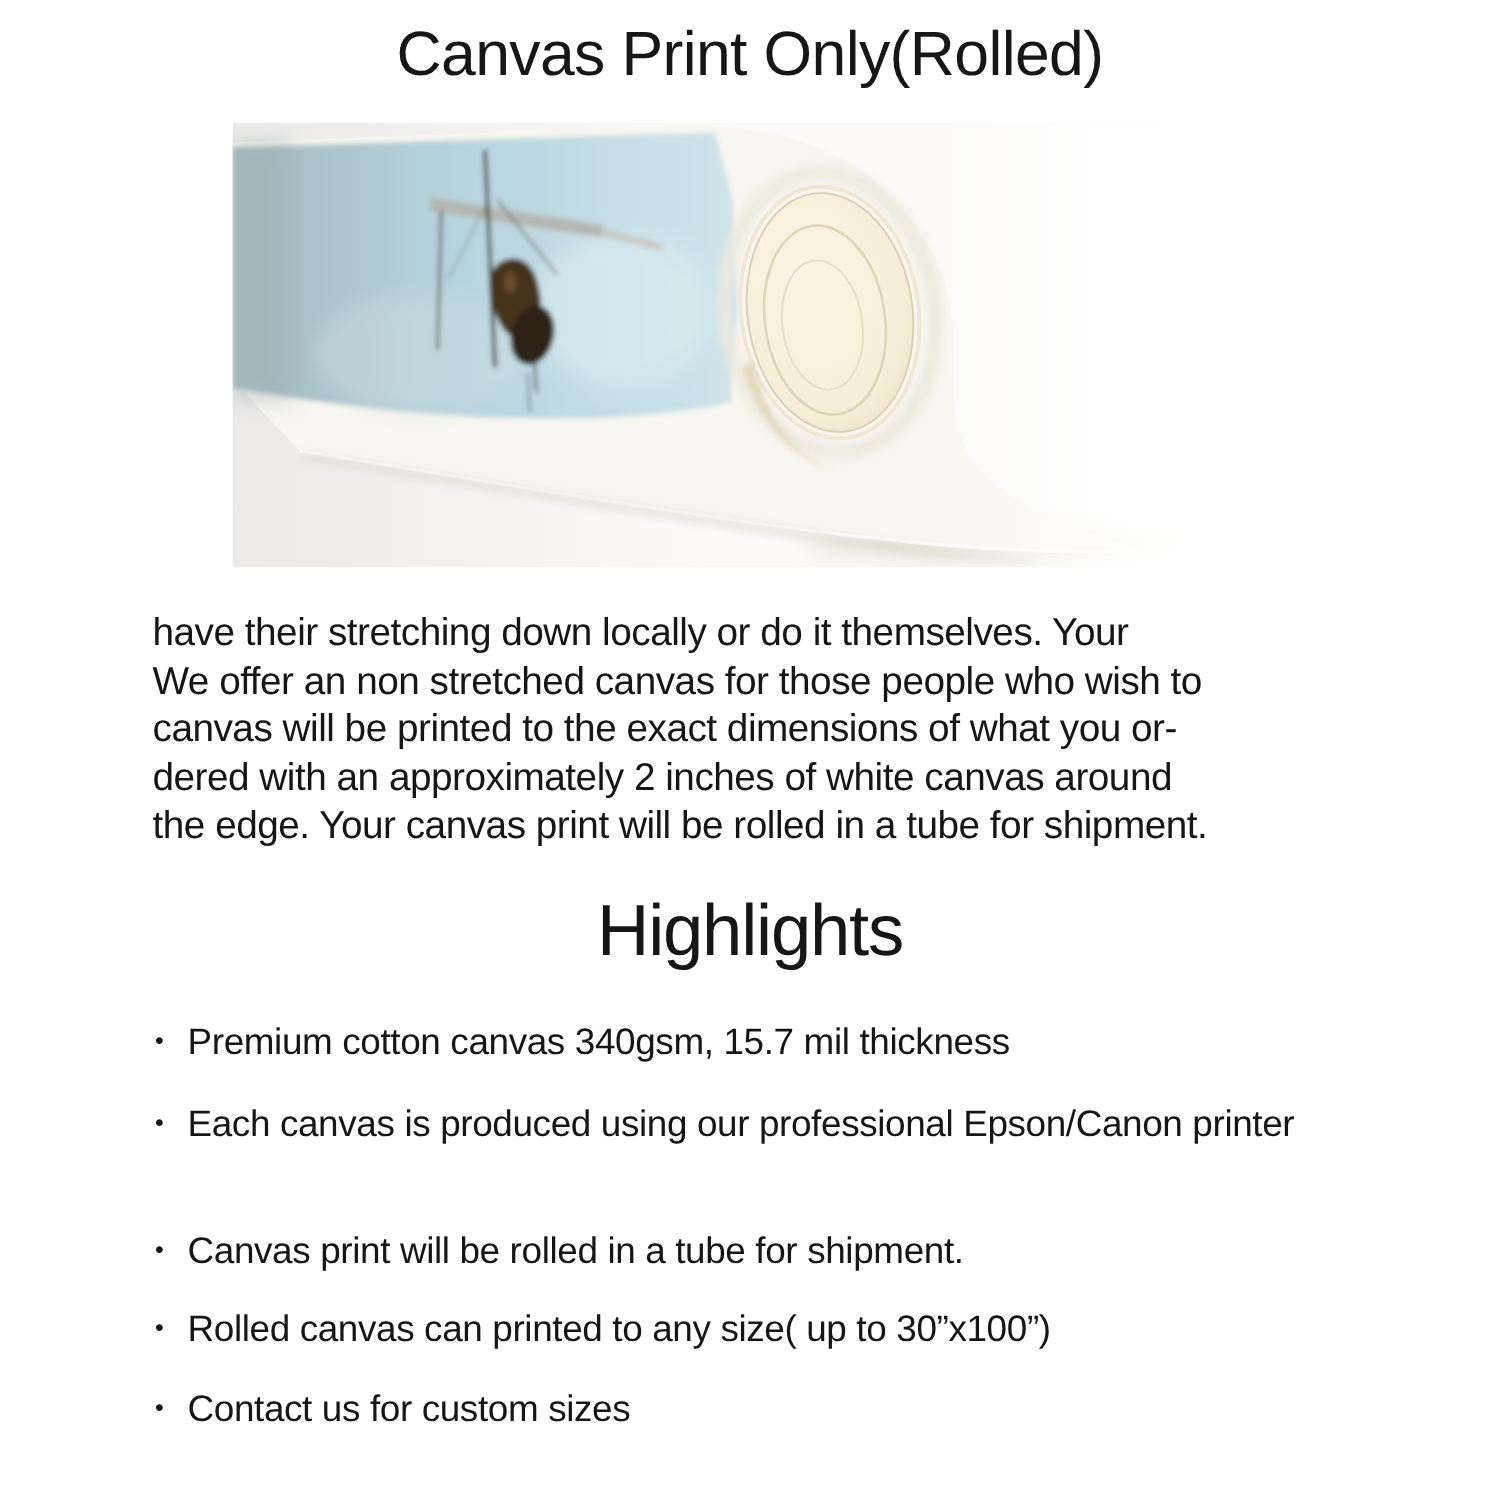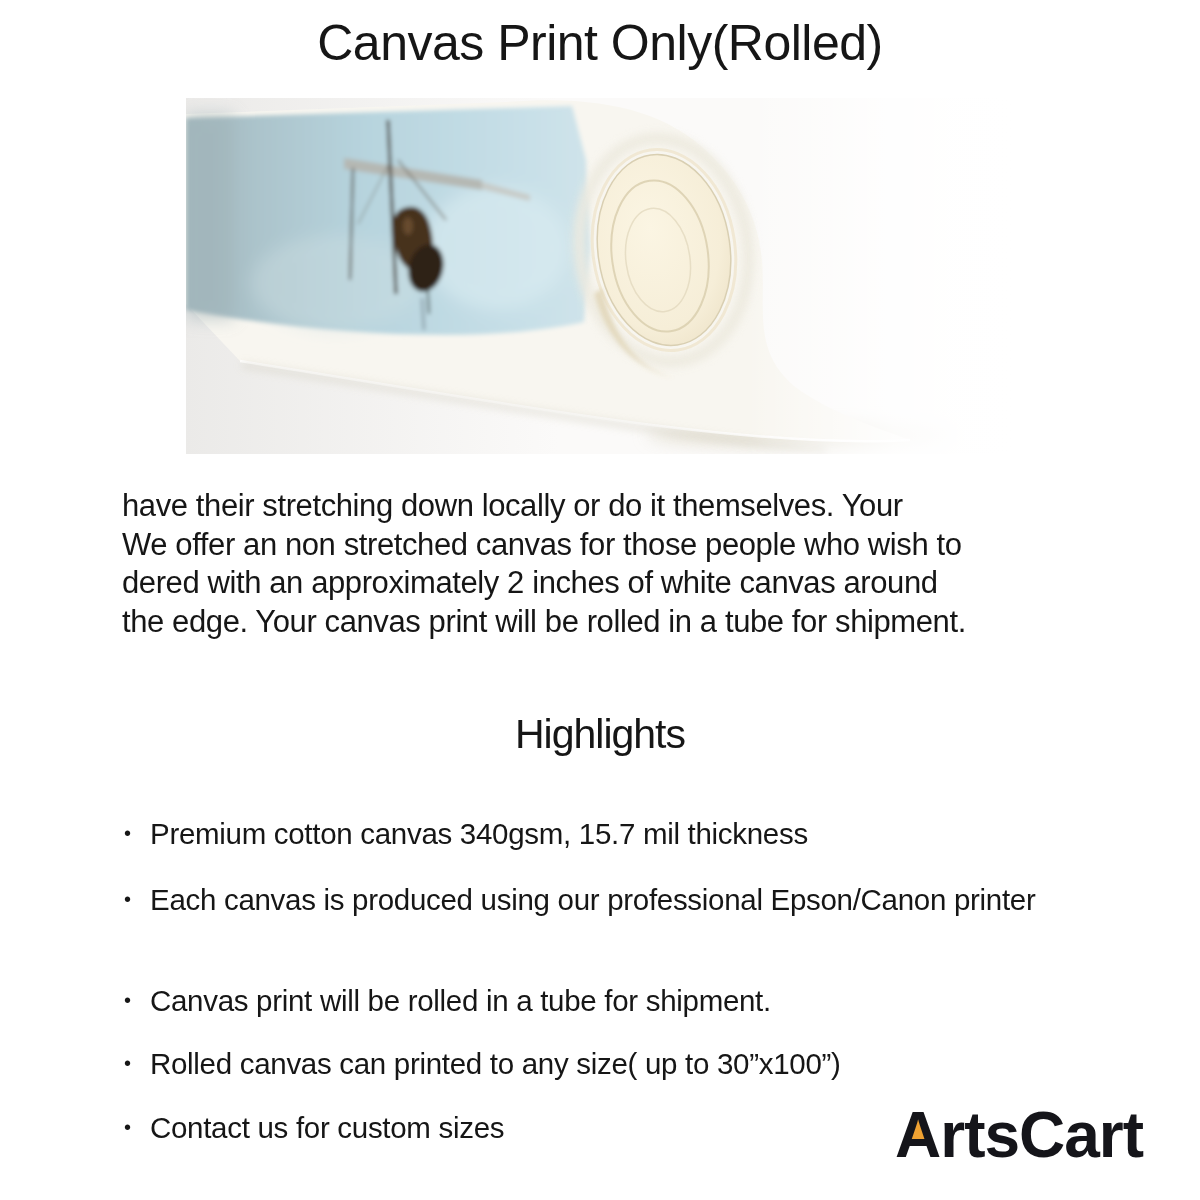--- a/index.html
+++ b/index.html
@@ -14,21 +14,21 @@
   }
   .photo{position:absolute;left:186px;top:98px;width:828px;height:356px;}
   .photo svg{display:block;width:100%;height:100%;}
   .desc{
     position:absolute;left:122px;top:487px;
     font-size:31px;line-height:38.6px;letter-spacing:-0.4px;
   }
   .desc .line{white-space:nowrap;}
   .highlights-h{
     position:absolute;top:711px;left:0;width:100%;text-align:center;
-    font-size:41px;font-weight:400;letter-spacing:-1px;
+    font-size:58px;font-weight:400;letter-spacing:-1px;
   }
   .bullet{
     position:absolute;left:124px;display:flex;align-items:flex-start;
     font-size:29.5px;line-height:39px;letter-spacing:-0.3px;
   }
   .bullet .dot{
     flex:0 0 26px;width:26px;font-size:20px;line-height:39px;
   }
   .bullet .lines .line{white-space:nowrap;}
   .b1{top:814px;} .b2{top:880px;} .b3{top:981px;} .b4{top:1044px;} .b5{top:1108px;}
@@ -126,20 +126,21 @@
         <path d="M 416,190 C 428,244 456,272 488,280 C 450,272 420,240 408,196 Z" fill="#e2d7ba" opacity="0.9" filter="url(#b2)"></path>
       </g>
 
       <rect x="560" y="0" width="268" height="356" fill="url(#fadeR)"></rect>
     </svg>
   </div>
 
   <div class="desc">
     <div class="line">have their stretching down locally or do it themselves. Your</div>
     <div class="line">We offer an non stretched canvas for those people who wish to</div>
+    <div class="line">canvas will be printed to the exact dimensions of what you or-</div>
     <div class="line">dered with an approximately 2 inches of white canvas around</div>
     <div class="line">the edge. Your canvas print will be rolled in a tube for shipment.</div>
   </div>
 
   <div class="highlights-h">Highlights</div>
 
   <div class="bullet b1">
     <span class="dot">•</span>
     <div class="lines">
         <div class="line">Premium cotton canvas 340gsm, 15.7 mil thickness</div>
@@ -167,20 +168,14 @@
       </div>
   </div>
 
   <div class="bullet b5">
     <span class="dot">•</span>
     <div class="lines">
         <div class="line">Contact us for custom sizes</div>
       </div>
   </div>
 
-  <div class="logo">
-    <svg width="280" height="78" viewBox="0 0 280 78" xmlns="http://www.w3.org/2000/svg">
-      <polygon points="25,21.5 15.5,45 34.5,45" fill="#F0A232"></polygon>
-      <text x="2" y="60" font-family="Liberation Sans, sans-serif" font-weight="bold" font-size="64" letter-spacing="-1" fill="#15151a">ArtsCart</text>
-    </svg>
-  </div>
 
 </div>
 
 </body></html>

